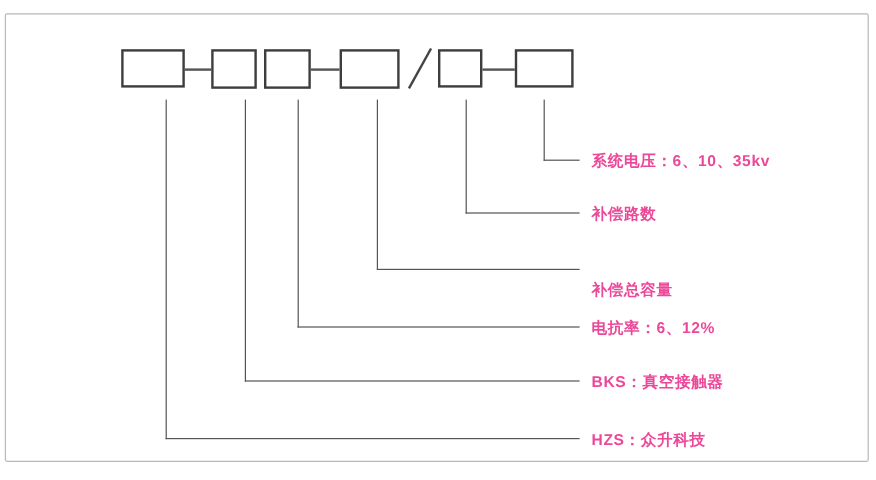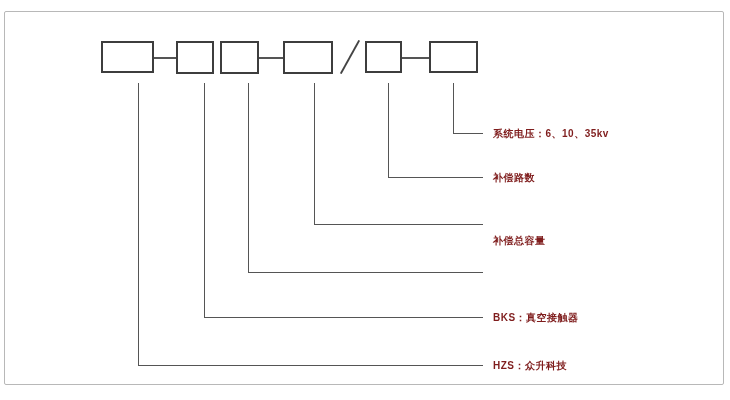--- a/index.html
+++ b/index.html
@@ -47,23 +47,23 @@
   .leader {
     position: absolute;
     border-left: 1.5px solid #555555;
     border-bottom: 1.5px solid #555555;
     box-sizing: border-box;
   }
   .lbl {
     position: absolute;
     left: 488px;
     transform: translateY(-50%);
-    font-size: 10px;
+    font-size: 13px;
     font-weight: bold;
-    color: #7f1d1d;
+    color: #ec4899;
     letter-spacing: 0.5px;
     white-space: nowrap;
     line-height: 1;
   }
 </style>
 </head>
 <body>
 
 <div class="stage">
   <div class="frame">
@@ -84,17 +84,18 @@
     <div class="leader" style="left:448px; top:71px; width:30px;  height:51px;"></div>
     <div class="leader" style="left:383px; top:71px; width:95px;  height:95px;"></div>
     <div class="leader" style="left:309px; top:71px; width:169px; height:142px;"></div>
     <div class="leader" style="left:243px; top:71px; width:235px; height:190px;"></div>
     <div class="leader" style="left:199px; top:71px; width:279px; height:235px;"></div>
     <div class="leader" style="left:133px; top:71px; width:345px; height:283px;"></div>
 
     <div class="lbl" style="top:122px;">系统电压：6、10、35kv</div>
     <div class="lbl" style="top:166px;text-align:right;">补偿路数</div>
     <div class="lbl" style="top:229px;">补偿总容量</div>
+    <div class="lbl" style="top:261px;">电抗率：6、12%</div>
     <div class="lbl" style="top:306px;">BKS：真空接触器</div>
     <div class="lbl" style="top:354px;">HZS：众升科技</div>
 
   </div>
 </div>
 
 </body></html>

